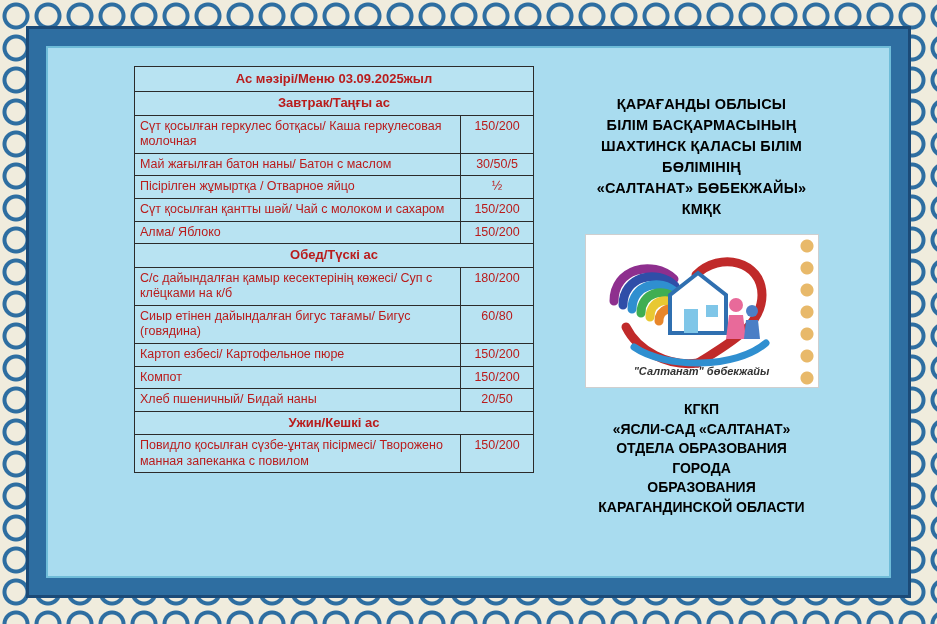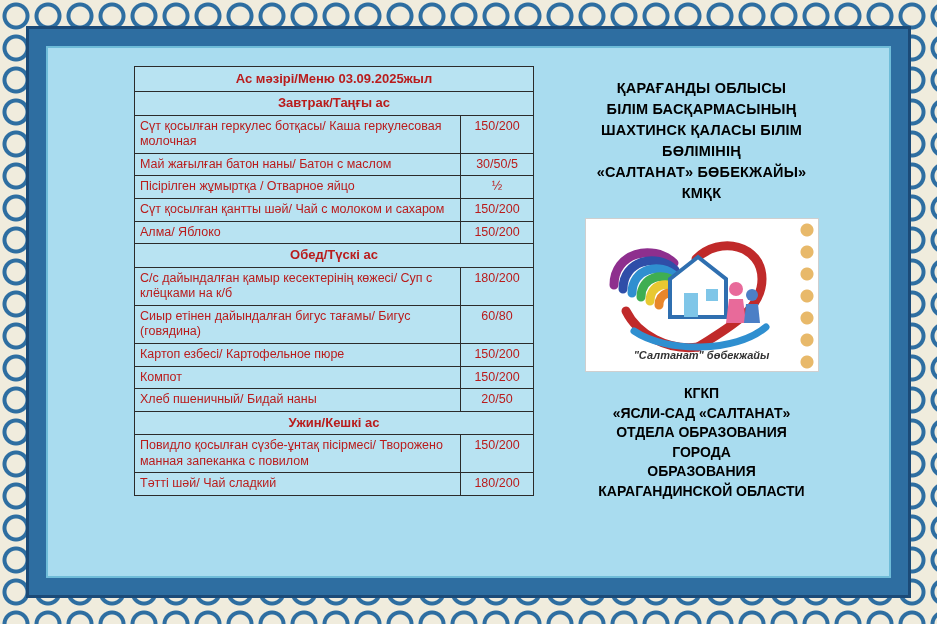--- a/index.html
+++ b/index.html
@@ -96,21 +96,21 @@
   }
   .qty {
     width: 62px;
     text-align: center;
     white-space: nowrap;
   }
 
   
   .right-col {
     flex: 1;
-    padding: 30px 14px 0 10px;
+    padding: 46px 14px 0 10px;
     box-sizing: border-box;
     text-align: center;
   }
   .title-block {
     font-weight: bold;
     font-size: 14.5px;
     line-height: 1.45;
     color: #000;
     letter-spacing: .2px;
   }
@@ -222,24 +222,20 @@
             <td>Хлеб пшеничный/ Бидай наны</td>
             <td class="qty">20/50</td>
           </tr>
 
           <tr>
             <td class="section" colspan="2">Ужин/Кешкі ас</td>
           </tr>
           <tr>
             <td>Повидло қосылған сүзбе-ұнтақ пісірмесі/ Творожено манная запеканка с повилом</td>
             <td class="qty">150/200</td>
-          </tr>
-          <tr>
-            <td>Тәтті шәй/ Чай сладкий</td>
-            <td class="qty">180/200</td>
           </tr>
         </tbody>
       </table>
     </div>
 
     <div class="right-col">
       <div class="title-block">
         <div>ҚАРАҒАНДЫ ОБЛЫСЫ</div>
         <div>БІЛІМ БАСҚАРМАСЫНЫҢ</div>
         <div>ШАХТИНСК ҚАЛАСЫ БІЛІМ</div>

